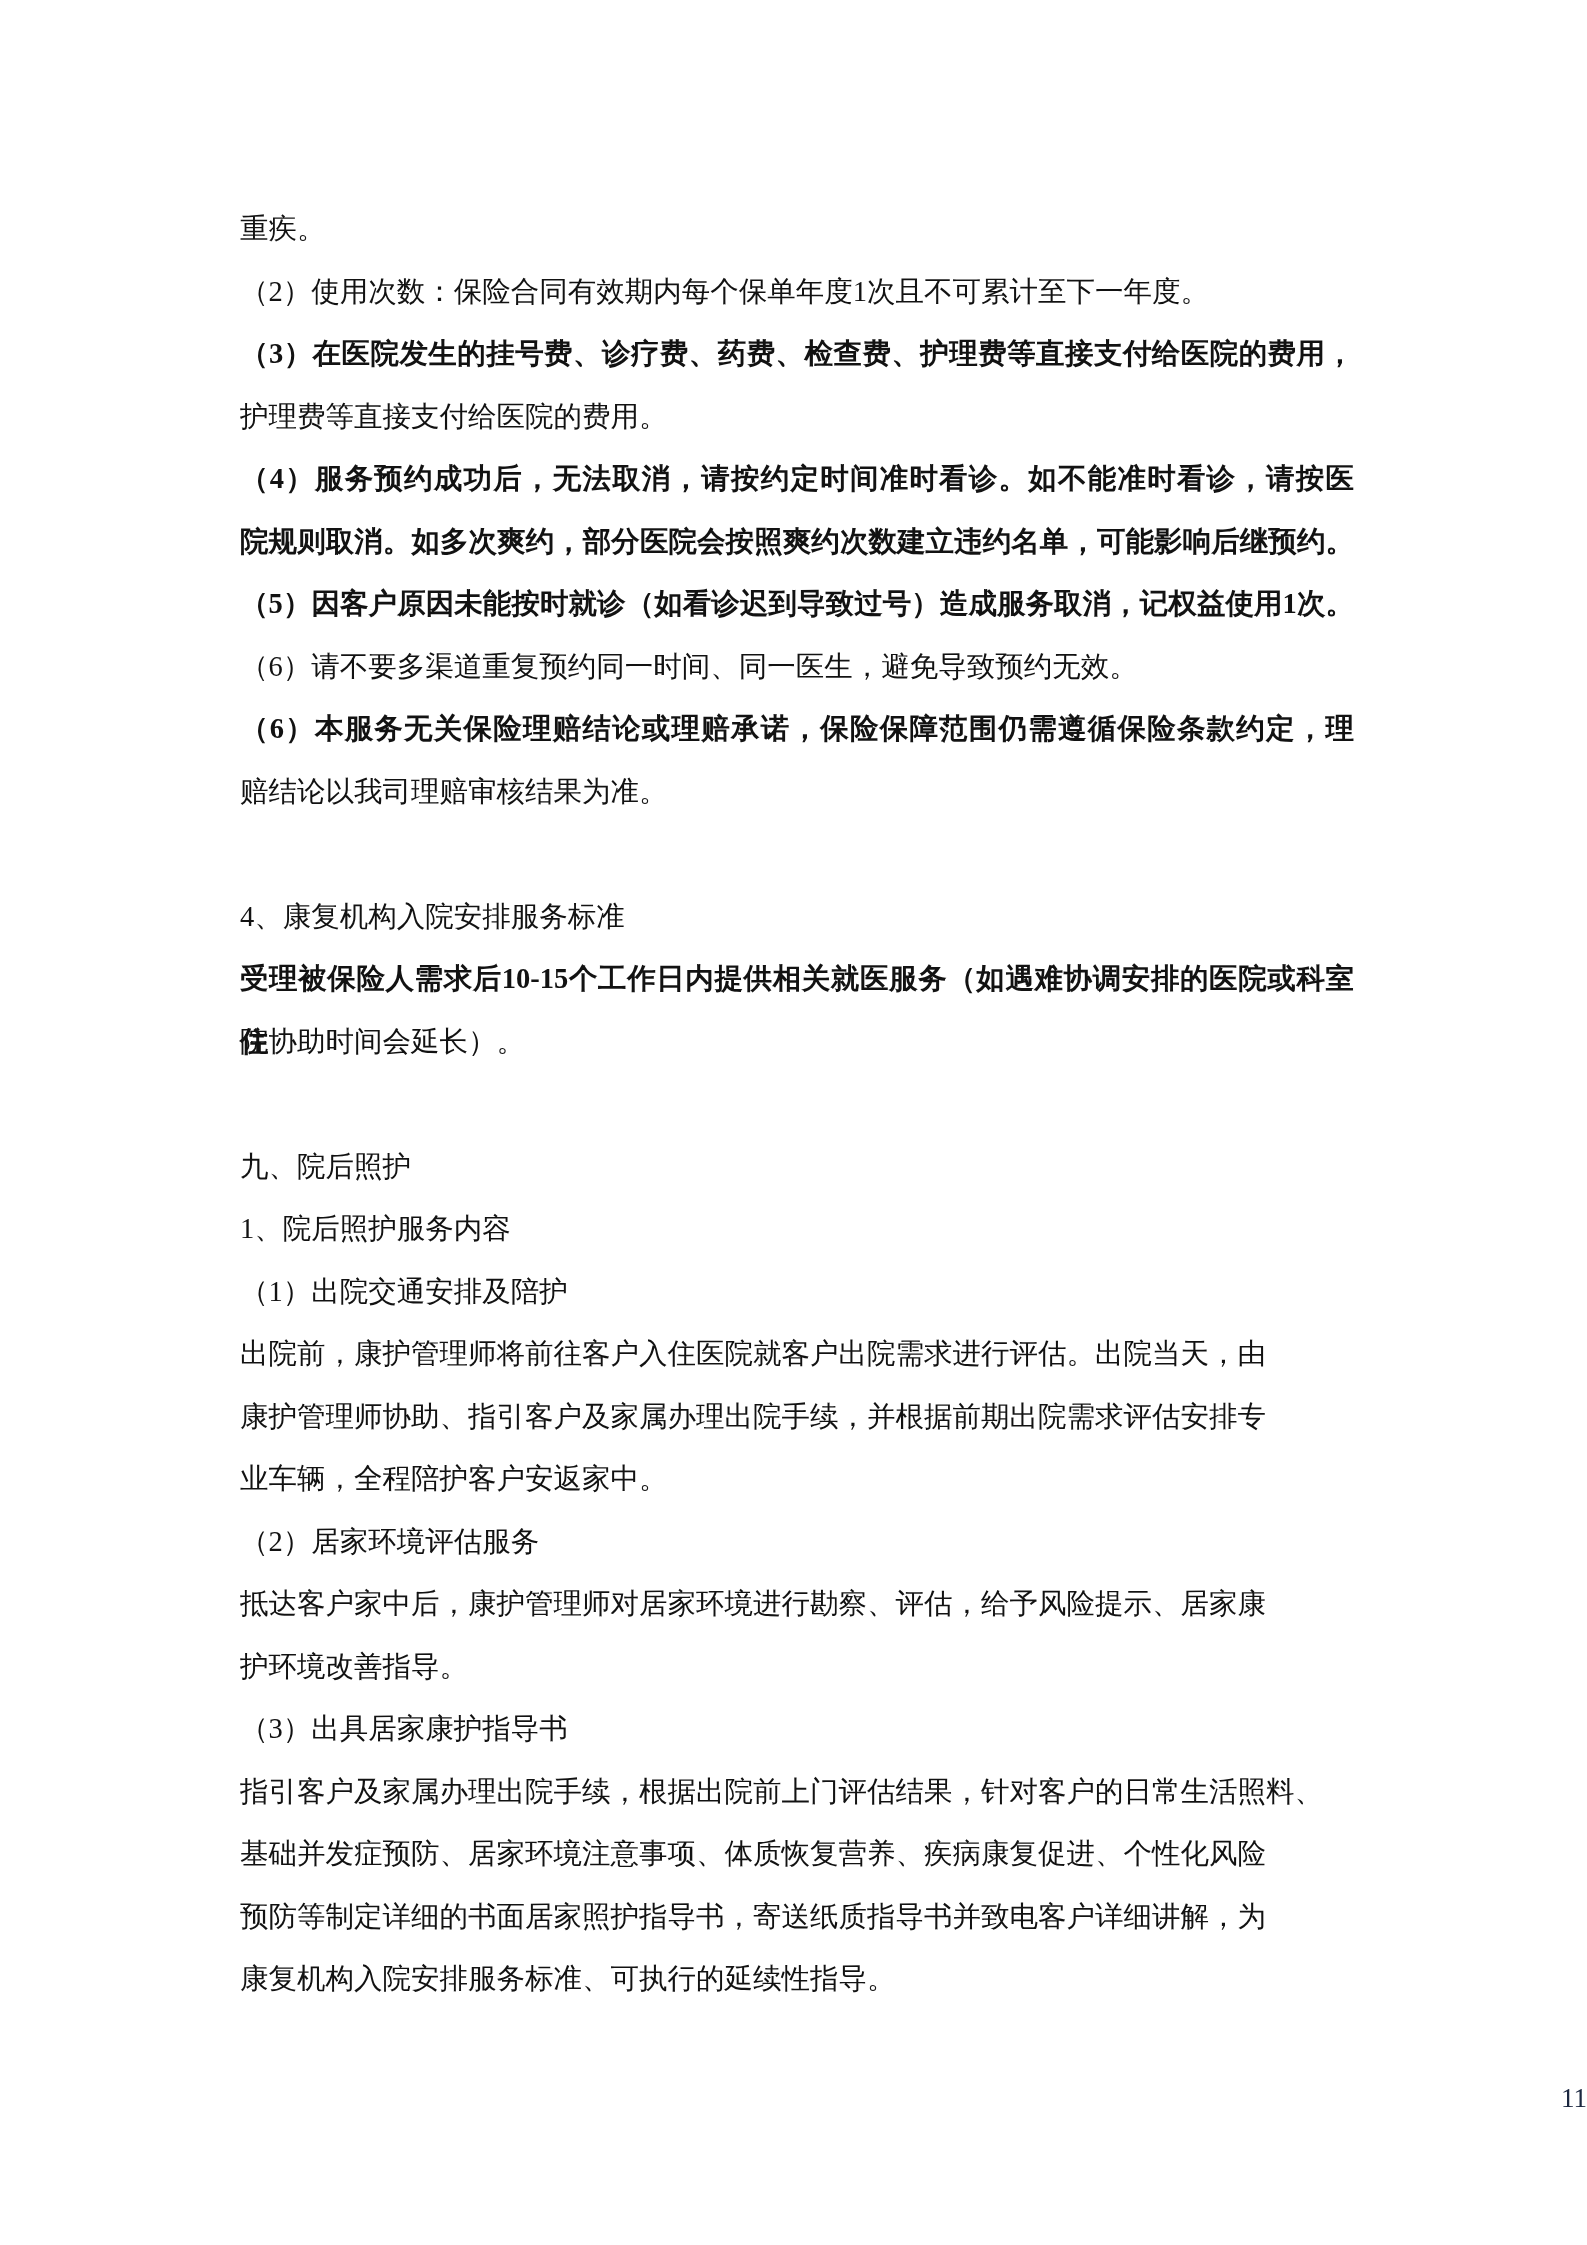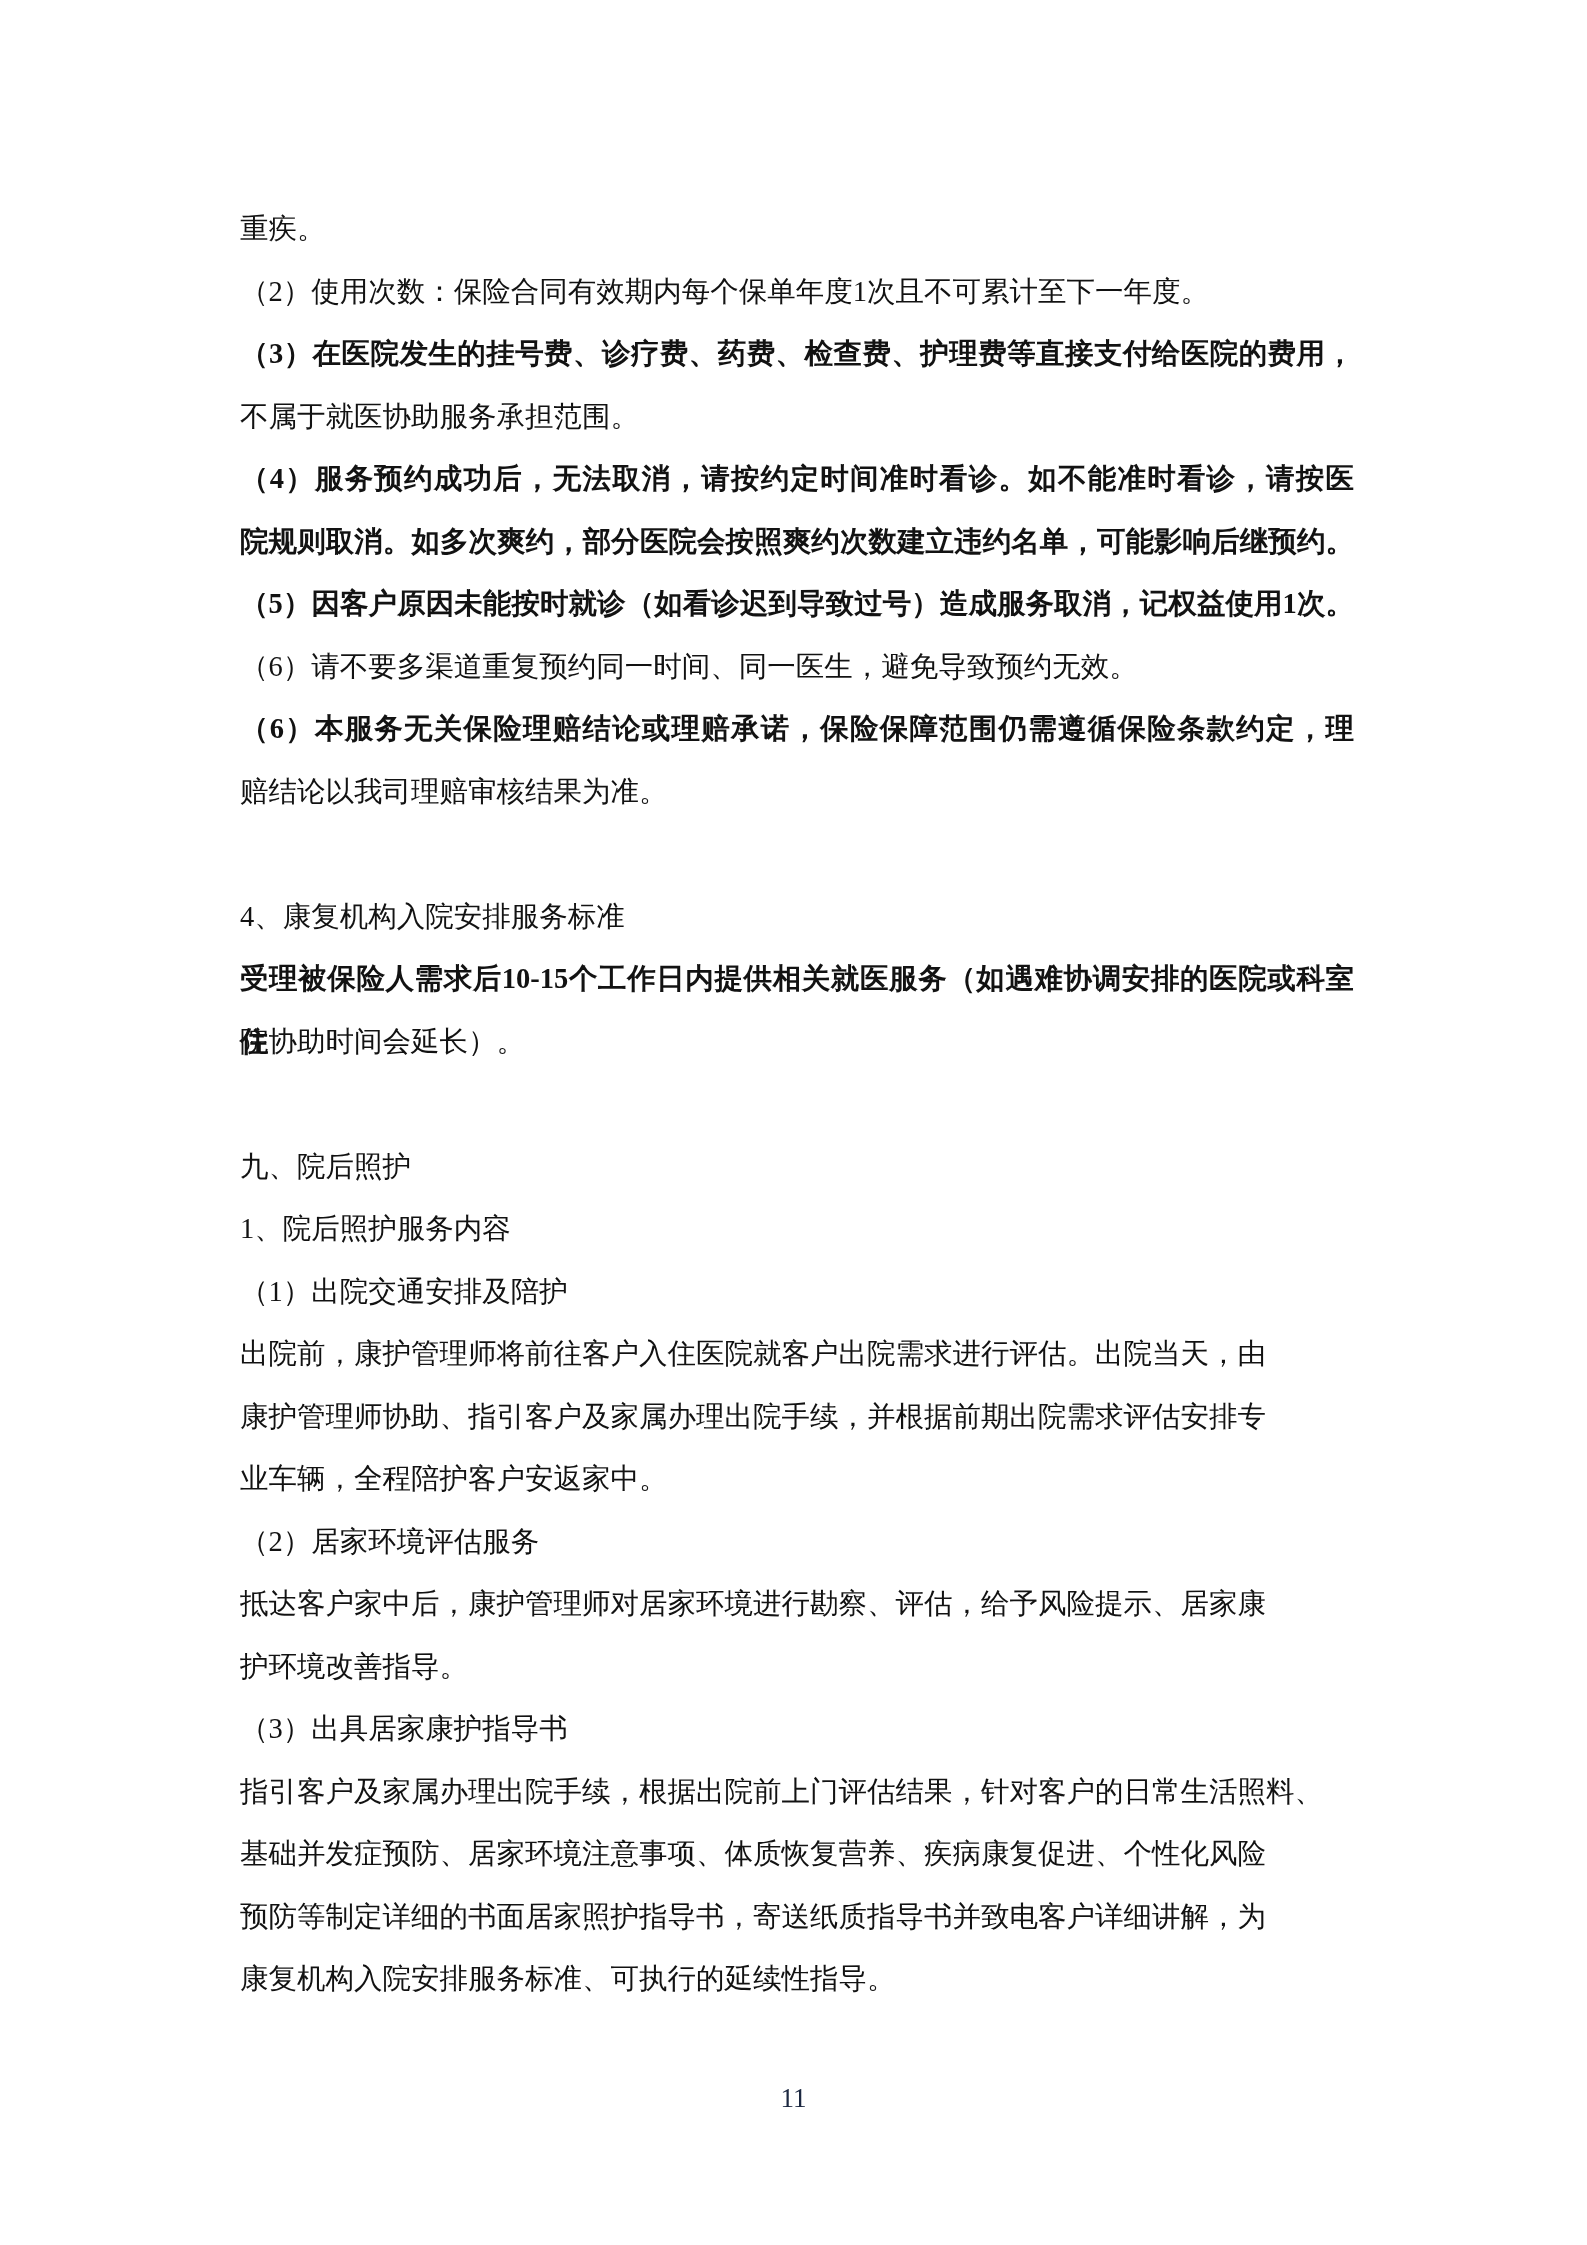--- a/index.html
+++ b/index.html
@@ -44,35 +44,35 @@
     font-weight: normal;
   }
   .line.blank {
     white-space: pre;
   }
   .page-number {
     position: absolute;
     left: 0;
     top: 2082px;
     width: 1587px;
-    text-align: center;
+    text-align: right;
     font-size: 27px;
     line-height: 32px;
     color: #1b2740;
   }
 </style>
 </head>
 <body>
 
 <div class="doc-page">
   <div class="doc-body">
       <div class="line">重疾。</div>
       <div class="line">（2）使用次数：保险合同有效期内每个保单年度1次且不可累计至下一年度。</div>
       <div class="line justify">（3）在医院发生的挂号费、诊疗费、药费、检查费、护理费等直接支付给医院的费用，</div>
-      <div class="line">不属于就医协助服务承担范围。</div>
+      <div class="line">护理费等直接支付给医院的费用。</div>
       <div class="line justify">（4）服务预约成功后，无法取消，请按约定时间准时看诊。如不能准时看诊，请按医</div>
       <div class="line justify">院规则取消。如多次爽约，部分医院会按照爽约次数建立违约名单，可能影响后继预约。</div>
       <div class="line justify">（5）因客户原因未能按时就诊（如看诊迟到导致过号）造成服务取消，记权益使用1次。</div>
       <div class="line">（6）请不要多渠道重复预约同一时间、同一医生，避免导致预约无效。</div>
       <div class="line justify">（6）本服务无关保险理赔结论或理赔承诺，保险保障范围仍需遵循保险条款约定，理</div>
       <div class="line">赔结论以我司理赔审核结果为准。</div>
       <div class="line blank">&nbsp;</div>
       <div class="line bold">4、康复机构入院安排服务标准</div>
       <div class="line justify">受理被保险人需求后10-15个工作日内提供相关就医服务（如遇难协调安排的医院或科室住</div>
       <div class="line">院协助时间会延长）。</div>

